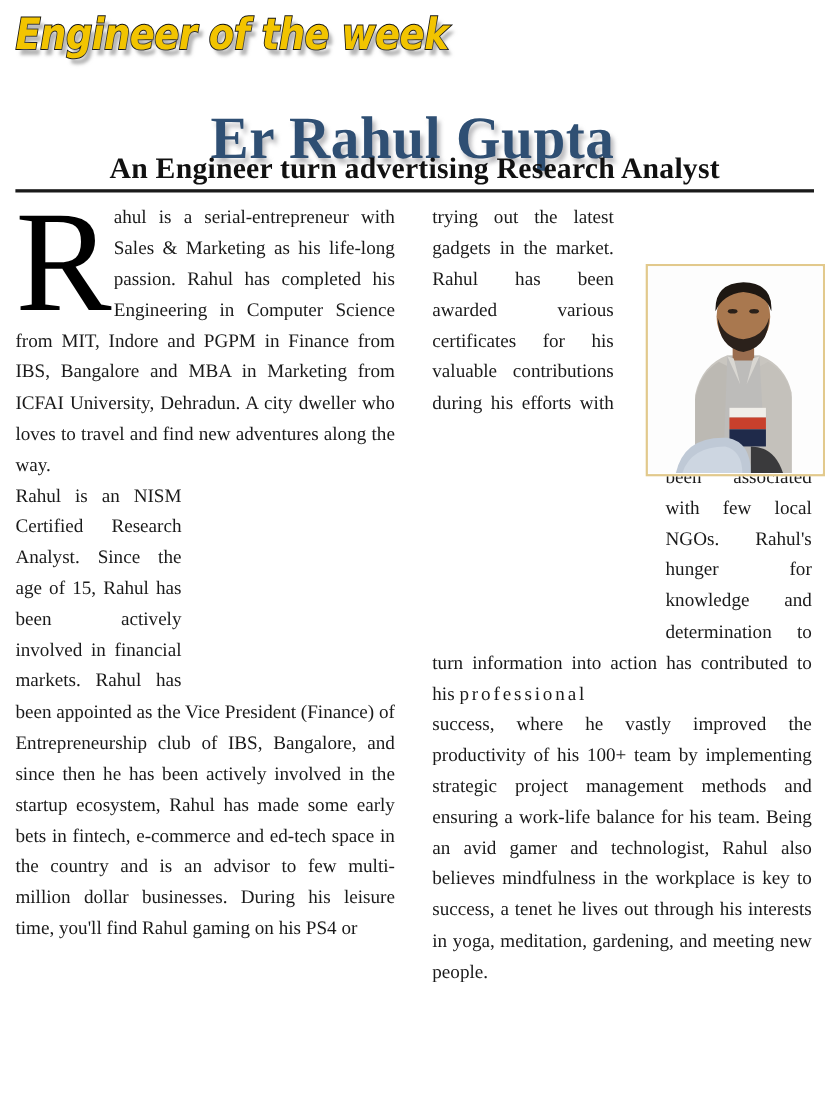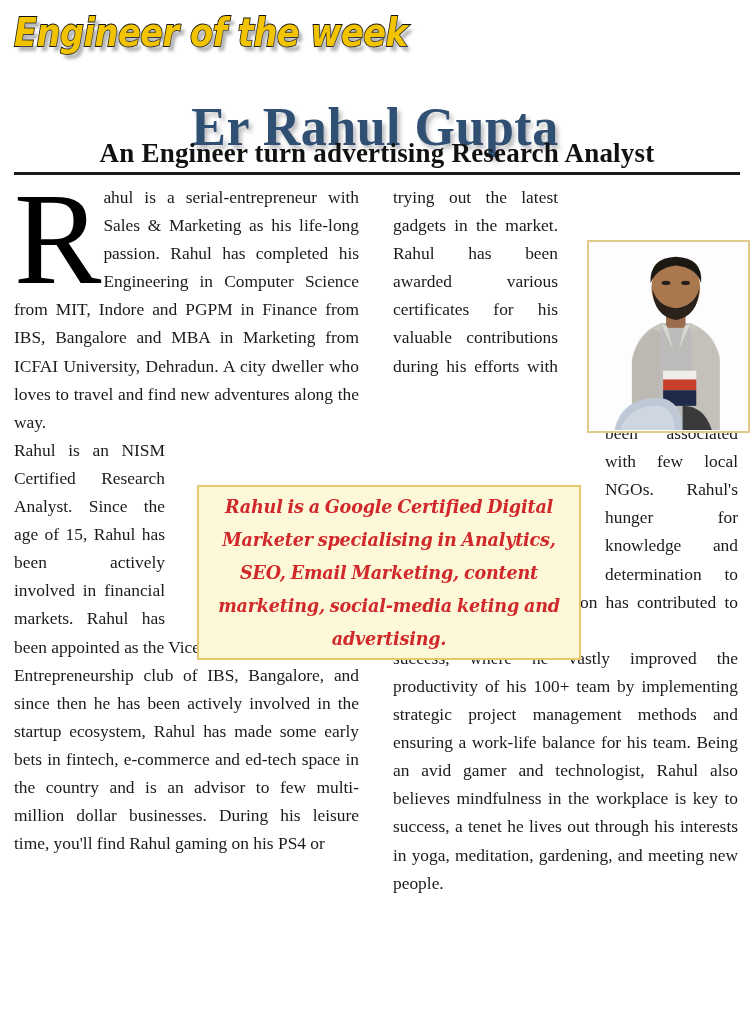--- a/index.html
+++ b/index.html
@@ -238,17 +238,14 @@
       <path d="M63 42 Q62 16 89 15 Q117 16 115 42 Q110 26 89 24 Q70 26 63 42 Z" fill="#1d1712"></path>
 
       <ellipse cx="79" cy="42" rx="4.5" ry="2.2" fill="#2a2019"></ellipse>
       <ellipse cx="99" cy="42" rx="4.5" ry="2.2" fill="#2a2019"></ellipse>
 
       <path d="M74 84 L86 110 L80 86 Z" fill="#d9d7d2"></path>
       <path d="M104 84 L92 110 L98 86 Z" fill="#d9d7d2"></path>
     </svg>
   </div>
 
-  <aside id="pullquote">
-    <div id="pullquote-text">Rahul is a Google Certified Digital Marketer specialising in Analytics, SEO, Email Marketing, content marketing, social-media keting and advertising.</div>
-  </aside>
 
 </div>
 
 </body></html>

